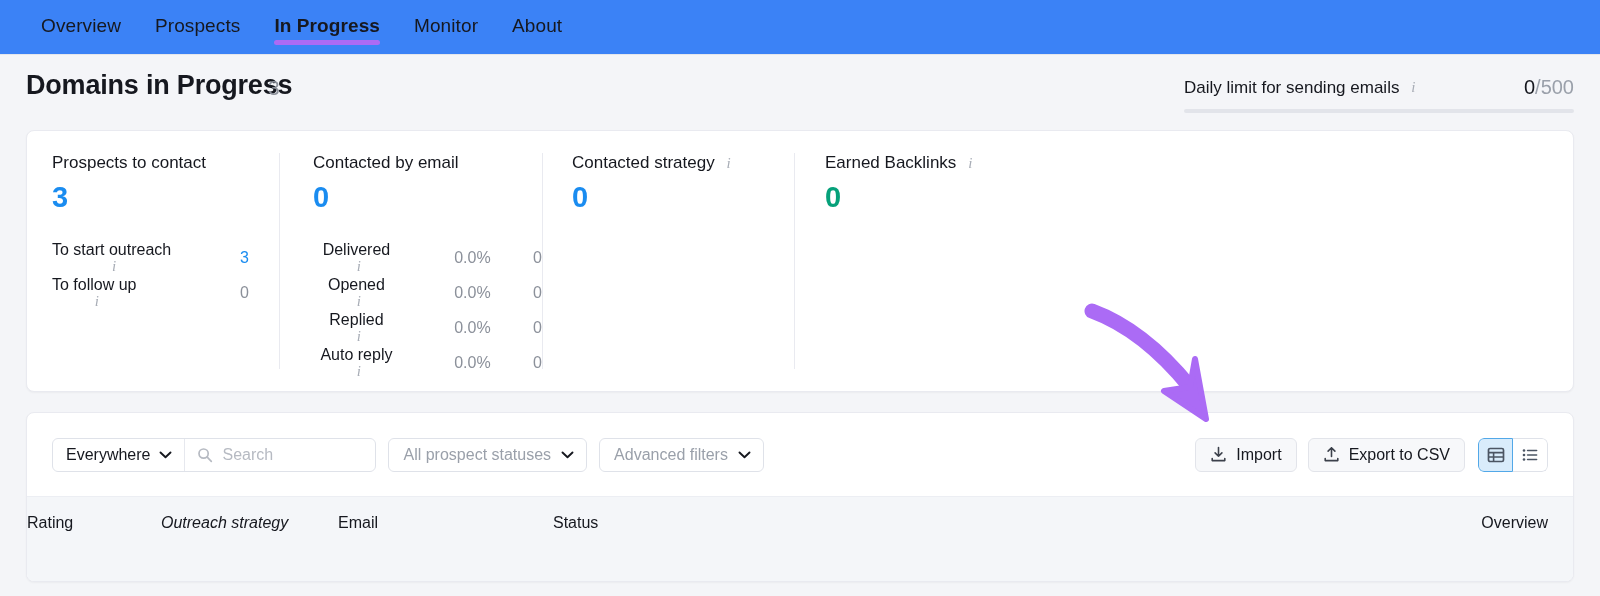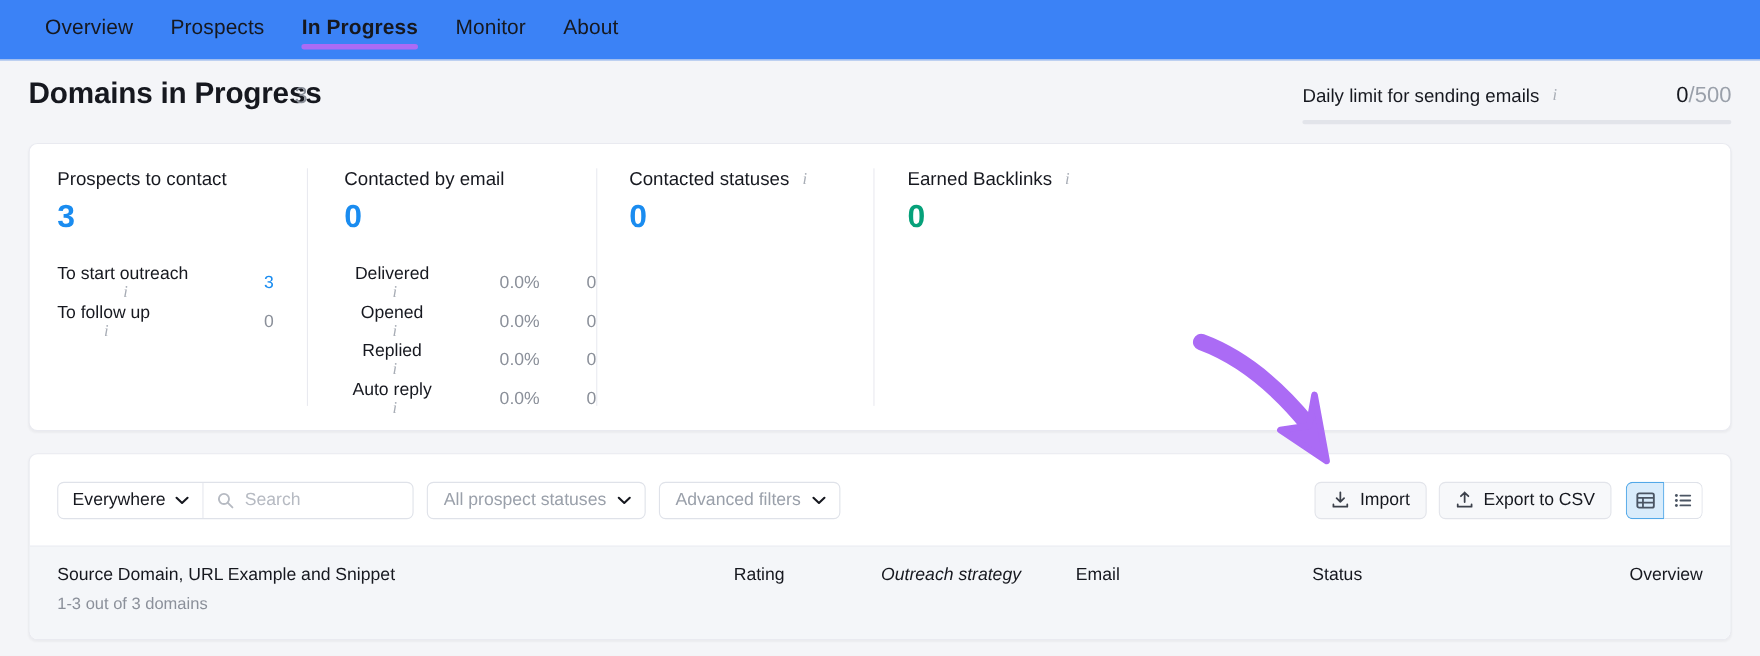--- a/index.html
+++ b/index.html
@@ -265,21 +265,21 @@
                 <span class="info-i">i</span>
               </span>
             <span class="sub-pct">0.0%</span>
             <span class="sub-num">0</span>
           </div>
         </div>
       </div>
 
       <div class="stat-col col-3">
         <div class="stat-title">
-          <span>Contacted statuses</span>
+          <span>Contacted strategy</span>
           <span class="info-i">i</span>
         </div>
         <div class="stat-big blue">0</div>
       </div>
 
       <div class="stat-col col-4">
         <div class="stat-title">
           <span>Earned Backlinks</span>
           <span class="info-i">i</span>
         </div>
@@ -369,24 +369,20 @@
                   <circle cx="3" cy="13.5" r="1.3" fill="#4b5563"></circle>
                   <path d="M6.6 4.5H15.6M6.6 9H15.6M6.6 13.5H15.6" stroke="#4b5563" stroke-width="1.6" stroke-linecap="round"></path>
                 </svg>
             </span>
           </div>
         </div>
       </div>
     </div>
 
     <div class="thead">
-      <div class="th th-main">
-        <div>Source Domain, URL Example and Snippet</div>
-        <div class="th-sub">1-3 out of 3 domains</div>
-      </div>
       <div class="th th-rating">Rating</div>
       <div class="th th-outreach">Outreach strategy</div>
       <div class="th th-email">Email</div>
       <div class="th th-status">Status</div>
       <div class="th th-actions">Overview</div>
     </div>
   </div>
 
   <div class="arrow">
     <svg width="160" height="145" viewBox="0 0 160 145">

